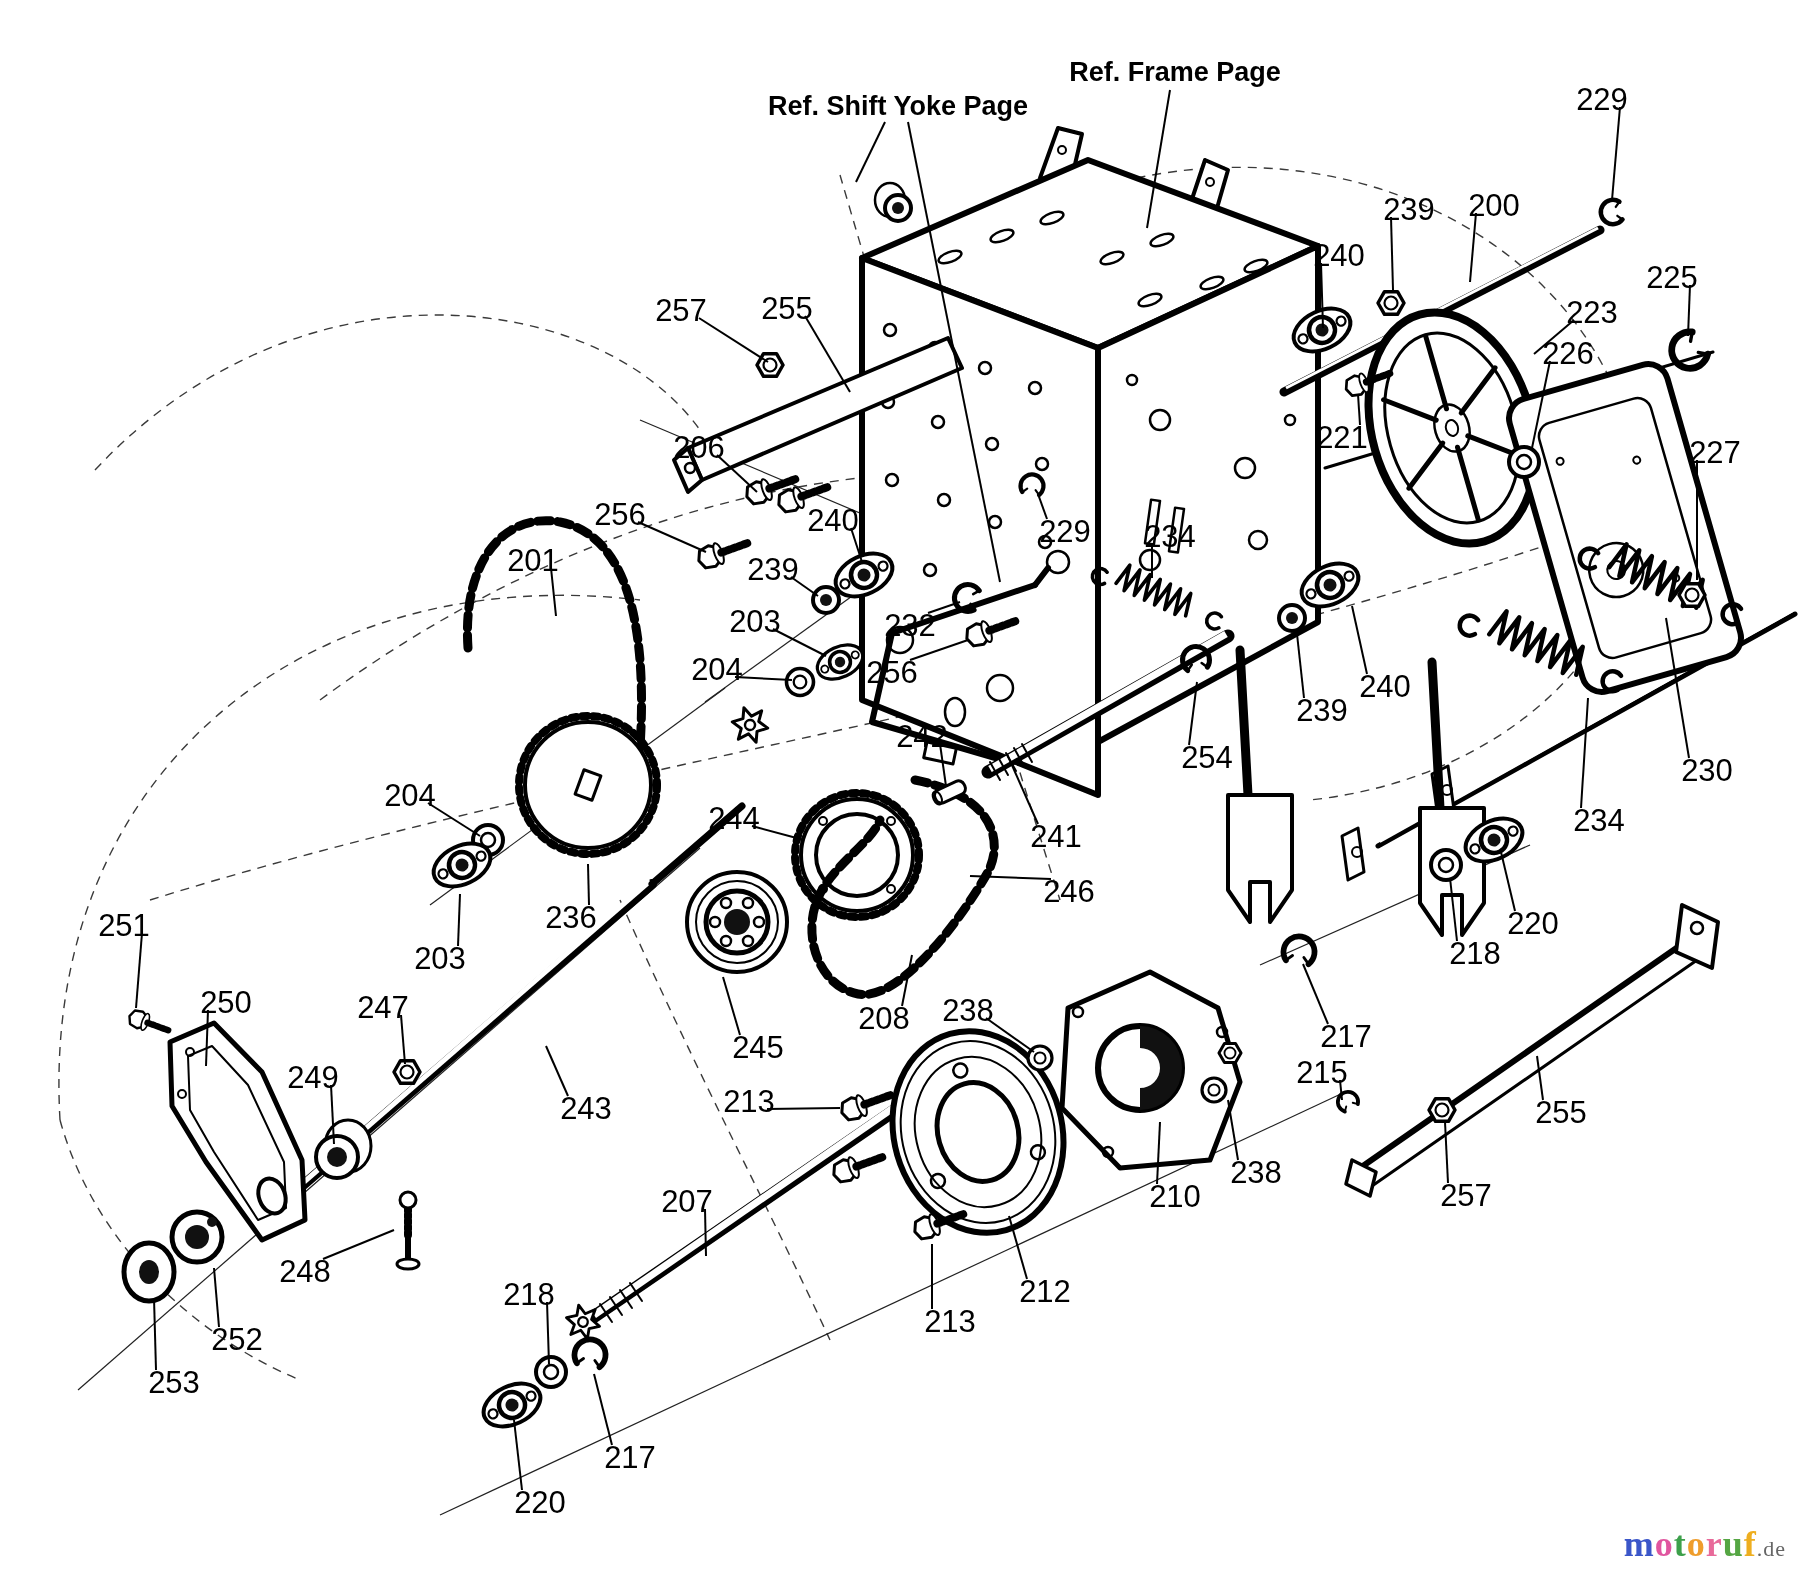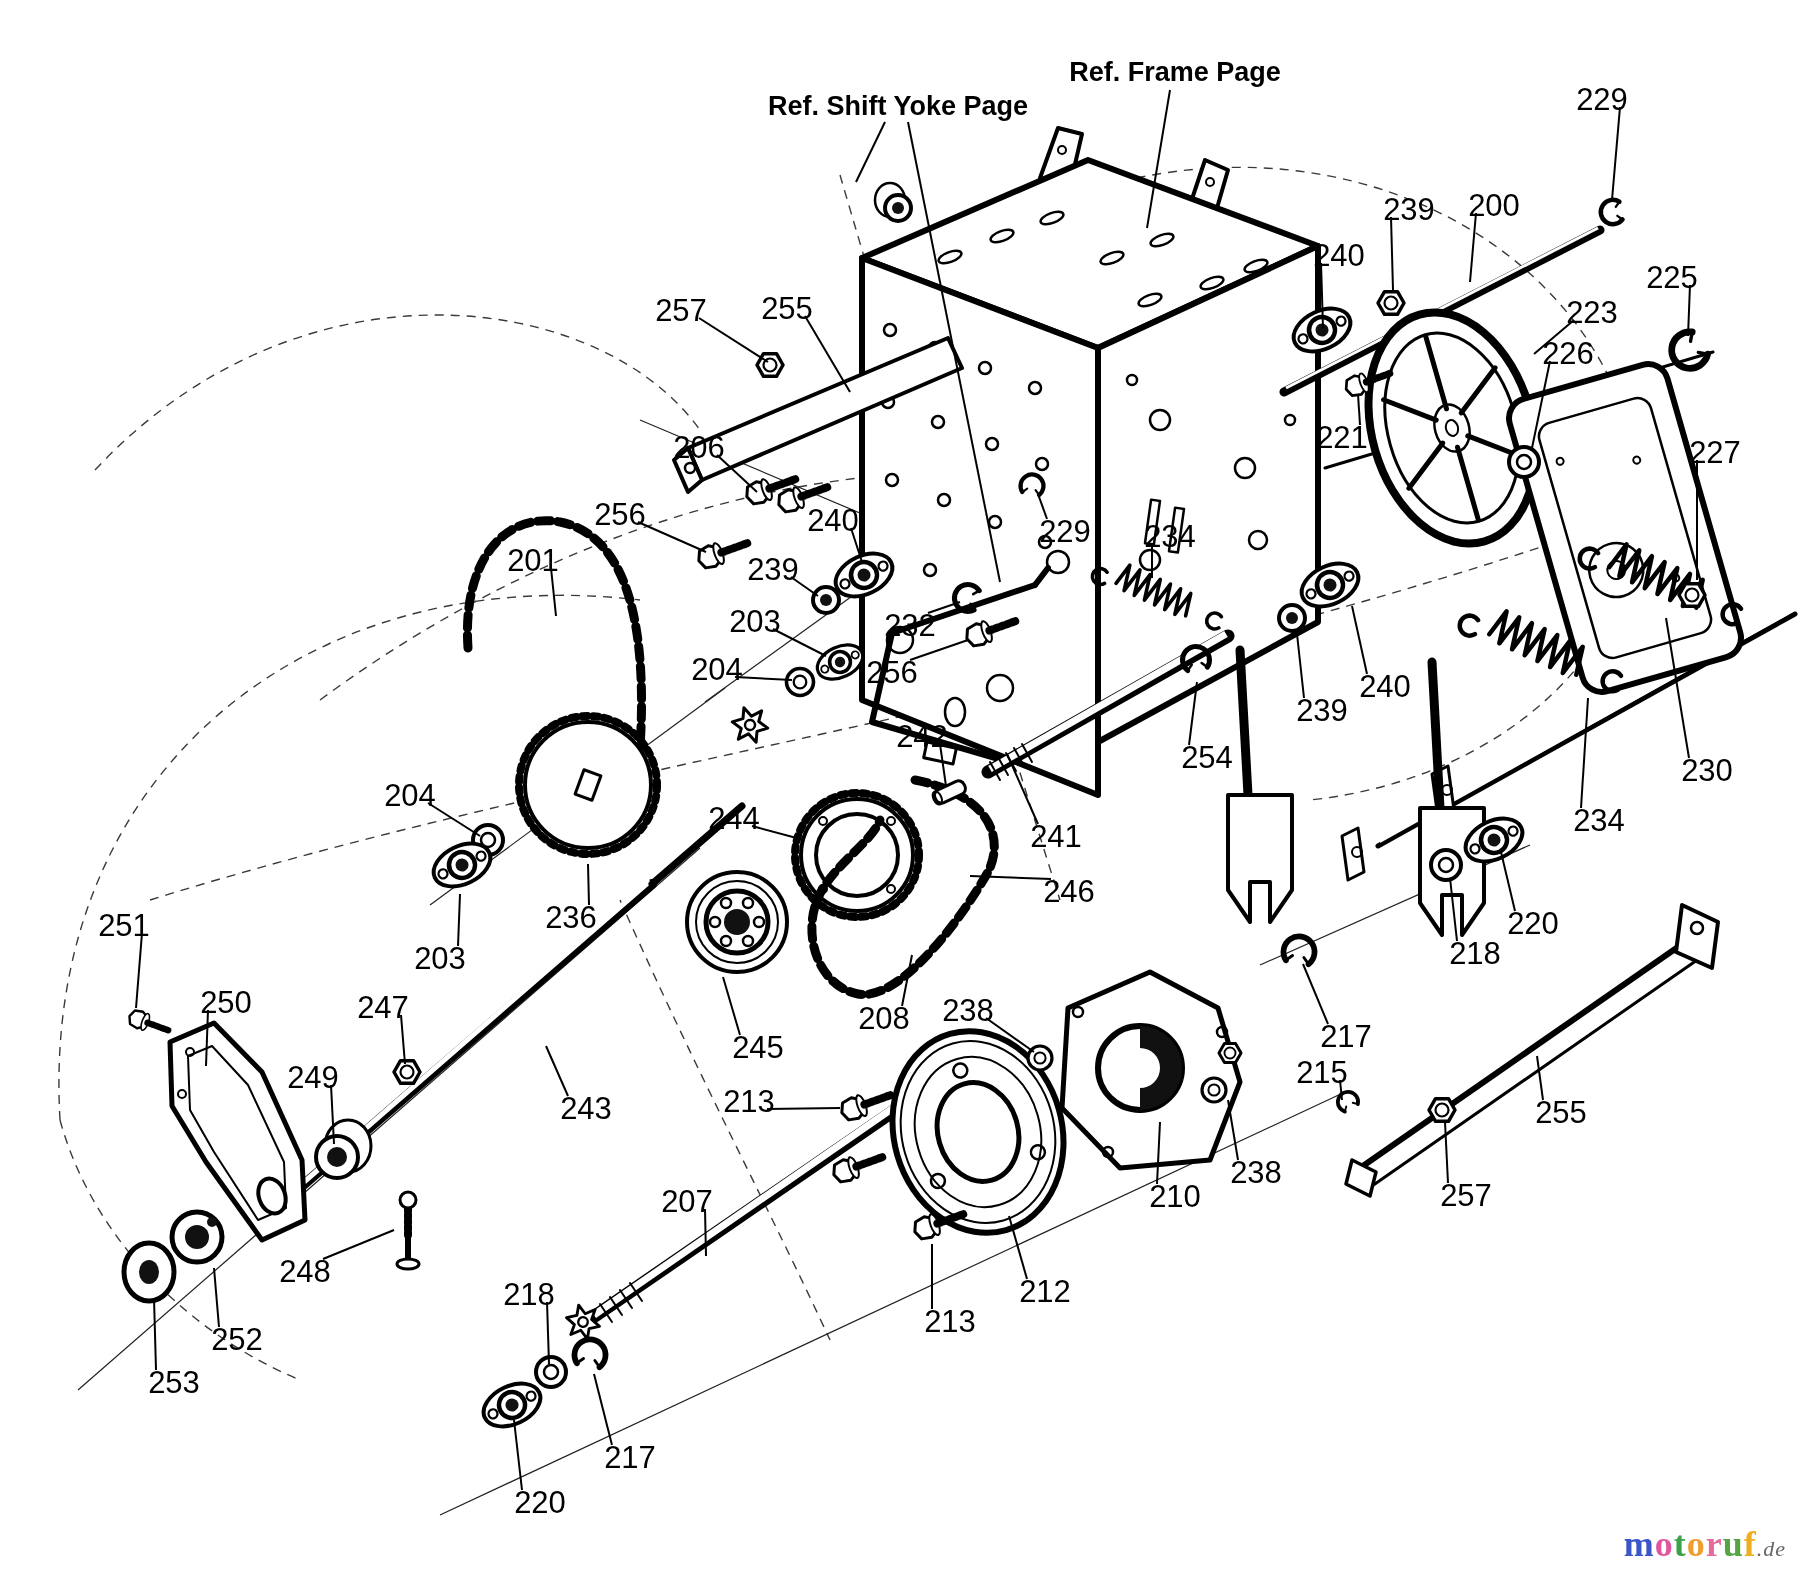--- a/index.html
+++ b/index.html
@@ -8,21 +8,21 @@
   svg{position:absolute;inset:0;}
   .outline{stroke:#000;fill:none;stroke-linecap:round;stroke-linejoin:round;}
   .fillw{fill:#ffffff;}
   .phantom{stroke:#3a3a3a;stroke-width:1.4;fill:none;stroke-dasharray:9 7;}
   .axis{stroke:#222;stroke-width:1.2;fill:none;}
   .plbl{font:400 31px "Liberation Sans",sans-serif;fill:#000;text-anchor:middle;}
   .rlbl{font:700 27px "Liberation Sans",sans-serif;fill:#000;text-anchor:middle;}
   .leader{stroke:#000;stroke-width:2;fill:none;}
   #watermark{position:absolute;right:14px;bottom:10px;
      font-family:"Liberation Serif",serif;font-weight:700;font-size:36px;letter-spacing:1px;}
-  #watermark .suffix{font-size:22px;font-weight:400;font-style:italic;}
+  #watermark .suffix{font-size:22px;font-weight:400;}
 </style>
 </head>
 <body>
 
 <div id="stage">
 <svg viewBox="0 0 1800 1575" xmlns="http://www.w3.org/2000/svg">
   <defs>
     <pattern id="checker" width="6" height="6" patternUnits="userSpaceOnUse">
       <rect width="6" height="6" fill="#fff"></rect>
       <rect width="3" height="3" fill="#222"></rect>

